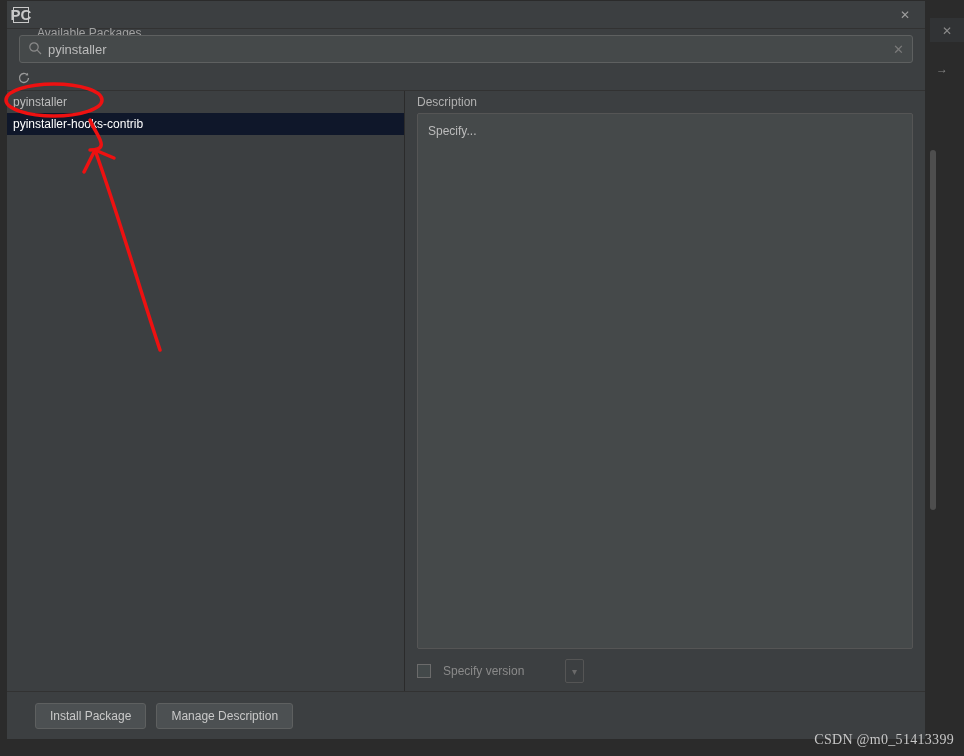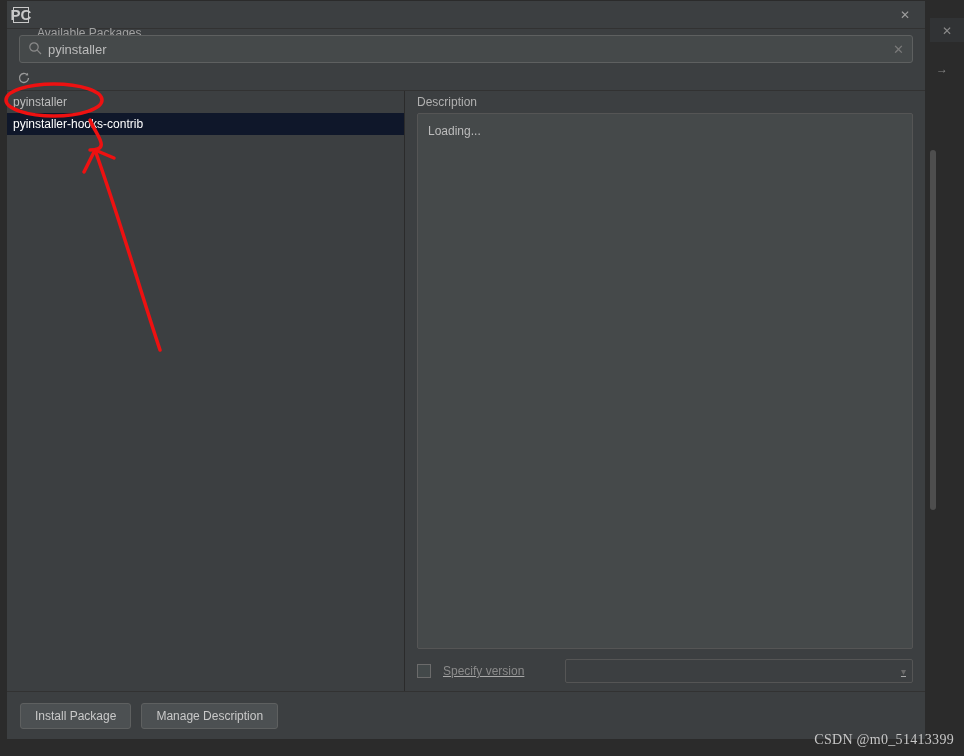--- a/index.html
+++ b/index.html
@@ -96,21 +96,21 @@
       flex:1;
       background: #45494a;
       border:1px solid #555;
       border-radius:2px;
       color:#bcbcbc;
       padding:10px;
       overflow:auto;
     }
     .options-area {
       padding-top:10px;
-      display:flex; flex-direction:column; gap:10px;text-decoration:underline;
+      display:flex; flex-direction:row; gap:10px;
     }
     .opt-row { display:flex; align-items:center; gap:12px; }
     .checkbox {
       width:14px; height:14px;
       border:1px solid #6b6b6b;
       background:#43494a;
       display:inline-block;
     }
     .opt-label { color:#8a8a8a; width:110px; }
     .combo, .opt-input {
@@ -121,21 +121,21 @@
       border-radius:2px;
       color:#7a7a7a;
       display:flex; align-items:center;
       padding:0 6px;
       justify-content:flex-end;
     }
     .combo-arrow { color:#6a6a6a; font-size:10px; }
     .footer {
       height: 48px;
       display:flex; align-items:center;
-      padding: 0 13px;
+      padding: 0 28px;
       gap:10px;
       border-top:1px solid #323232;
     }
     .btn {
       height:26px;
       padding:0 14px;
       background:#4c5052;
       border:1px solid #5e6060;
       border-radius:3px;
       color:#c9c9c9;
@@ -216,21 +216,21 @@
         <span>pyinstaller</span>
       </div>
       <div class="pkg-item selected">
         <span>pyinstaller-hooks-contrib</span>
       </div>
     </div>
 
     <div class="right-pane">
       <div class="desc-label">Description</div>
       <div class="desc-box">
-        <span>Loading...</span>
+        <span>Specify...</span>
       </div>
       <div class="options-area">
         <div class="opt-row">
           <span class="checkbox"></span>
           <span class="opt-label">Specify version</span>
           <div class="combo">
             <span class="combo-arrow">▾</span>
           </div>
         </div>
       </div>

